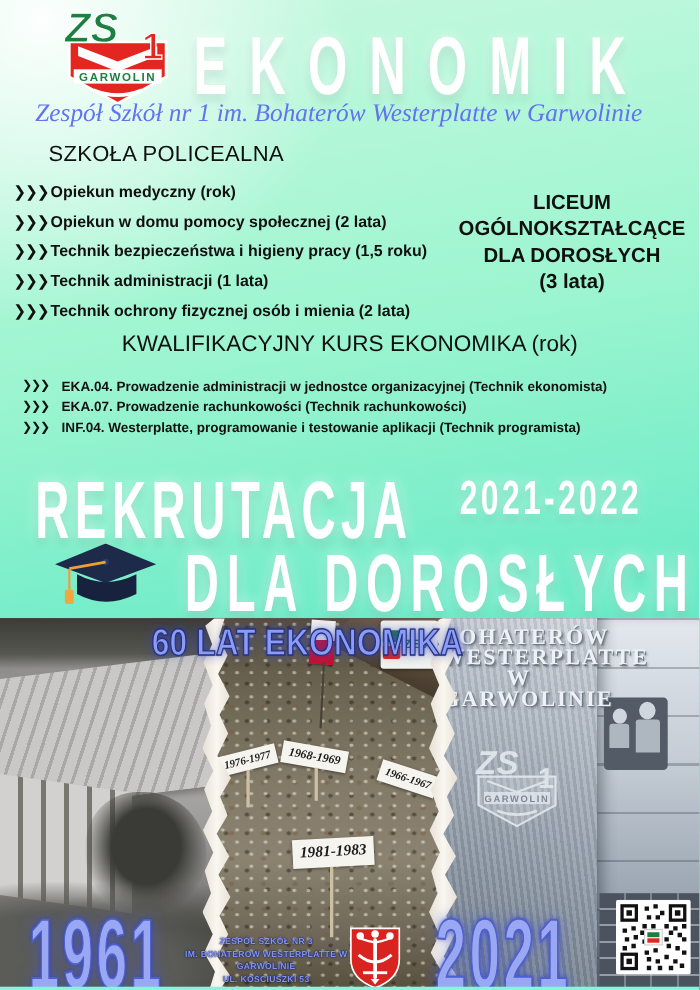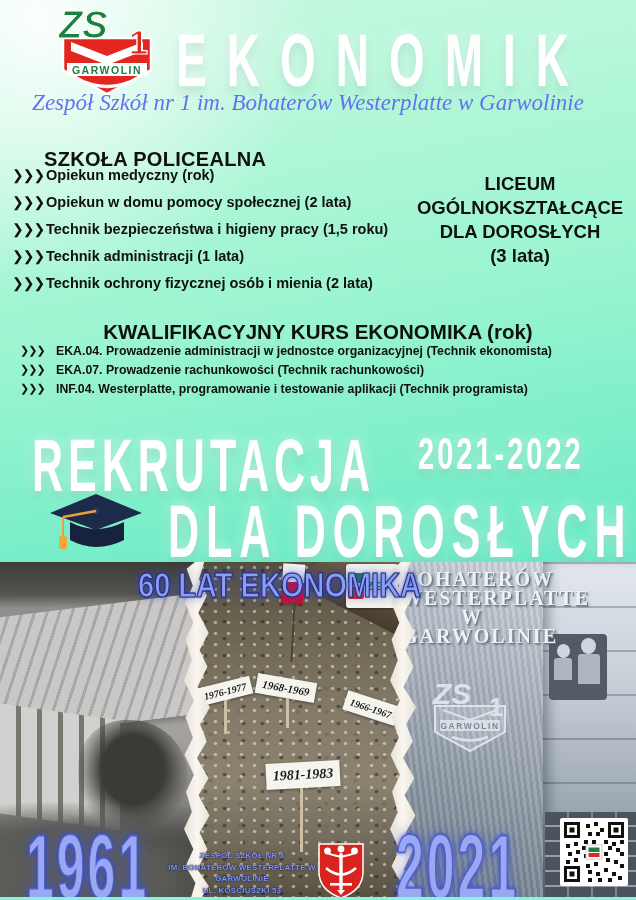--- a/index.html
+++ b/index.html
@@ -10,21 +10,21 @@
       radial-gradient(circle at 6% 2%, rgba(255,255,255,.95), rgba(255,255,255,0) 26%),
       linear-gradient(170deg,#c8f8e0 0%,#9cf5d0 35%,#5fe8c4 70%,#49e0bc 100%);
   }
   .abs{position:absolute;}
   .cond{font-weight:bold;color:#fff;white-space:nowrap;transform-origin:top left;
         text-shadow:0 0 10px rgba(255,255,255,.55),0 3px 7px rgba(0,100,80,.18);}
   .title{left:176px;top:16px;font-size:46px;letter-spacing:20px;transform:scaleY(1.62);}
   .subtitle{left:0;top:90px;width:616px;text-align:center;color:#6372ef;
             font-family:"Liberation Serif","DejaVu Serif",serif;font-style:italic;
             font-size:23px;white-space:nowrap;}
-  .h-black{color:#101010;font-weight:700;margin-top:19px;}
+  .h-black{color:#101010;font-weight:400;}
   .policealna-h{left:44px;top:129px;font-size:20px;letter-spacing:.3px;}
   .list1{left:12px;top:161px;}
   .list1 .row{display:flex;align-items:center;height:27px;}
   .bullet{font-family:"DejaVu Sans",sans-serif;font-weight:900;color:#101010;
           letter-spacing:-1px;width:34px;flex:none;}
   .list1 .bullet{font-size:14px;}
   .list1 .itm{font-size:14.5px;font-weight:bold;color:#101010;white-space:nowrap;}
   .liceum{left:413px;top:172px;width:214px;text-align:center;font-size:18.5px;
           line-height:24px;font-weight:800;color:#101010;}
   .kurs-h{left:0;top:301px;width:636px;text-align:center;font-size:20.5px;}

